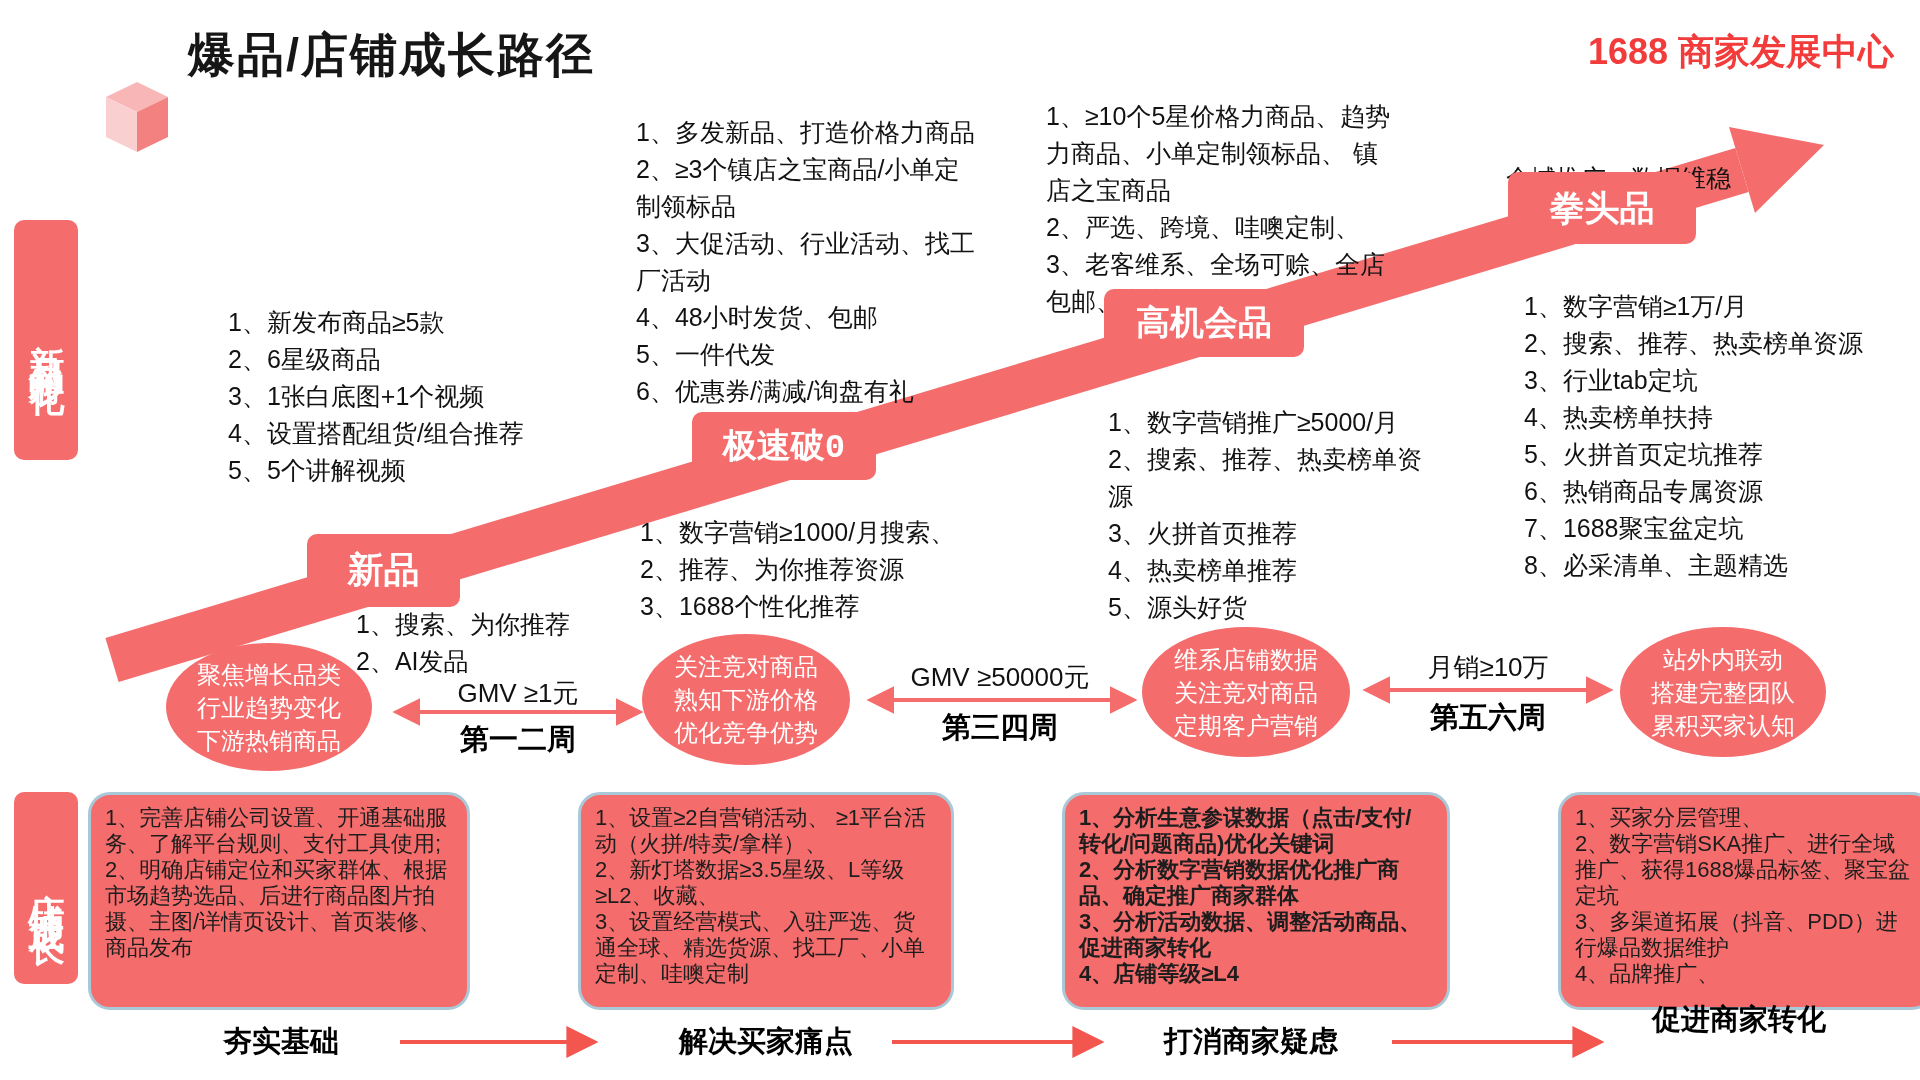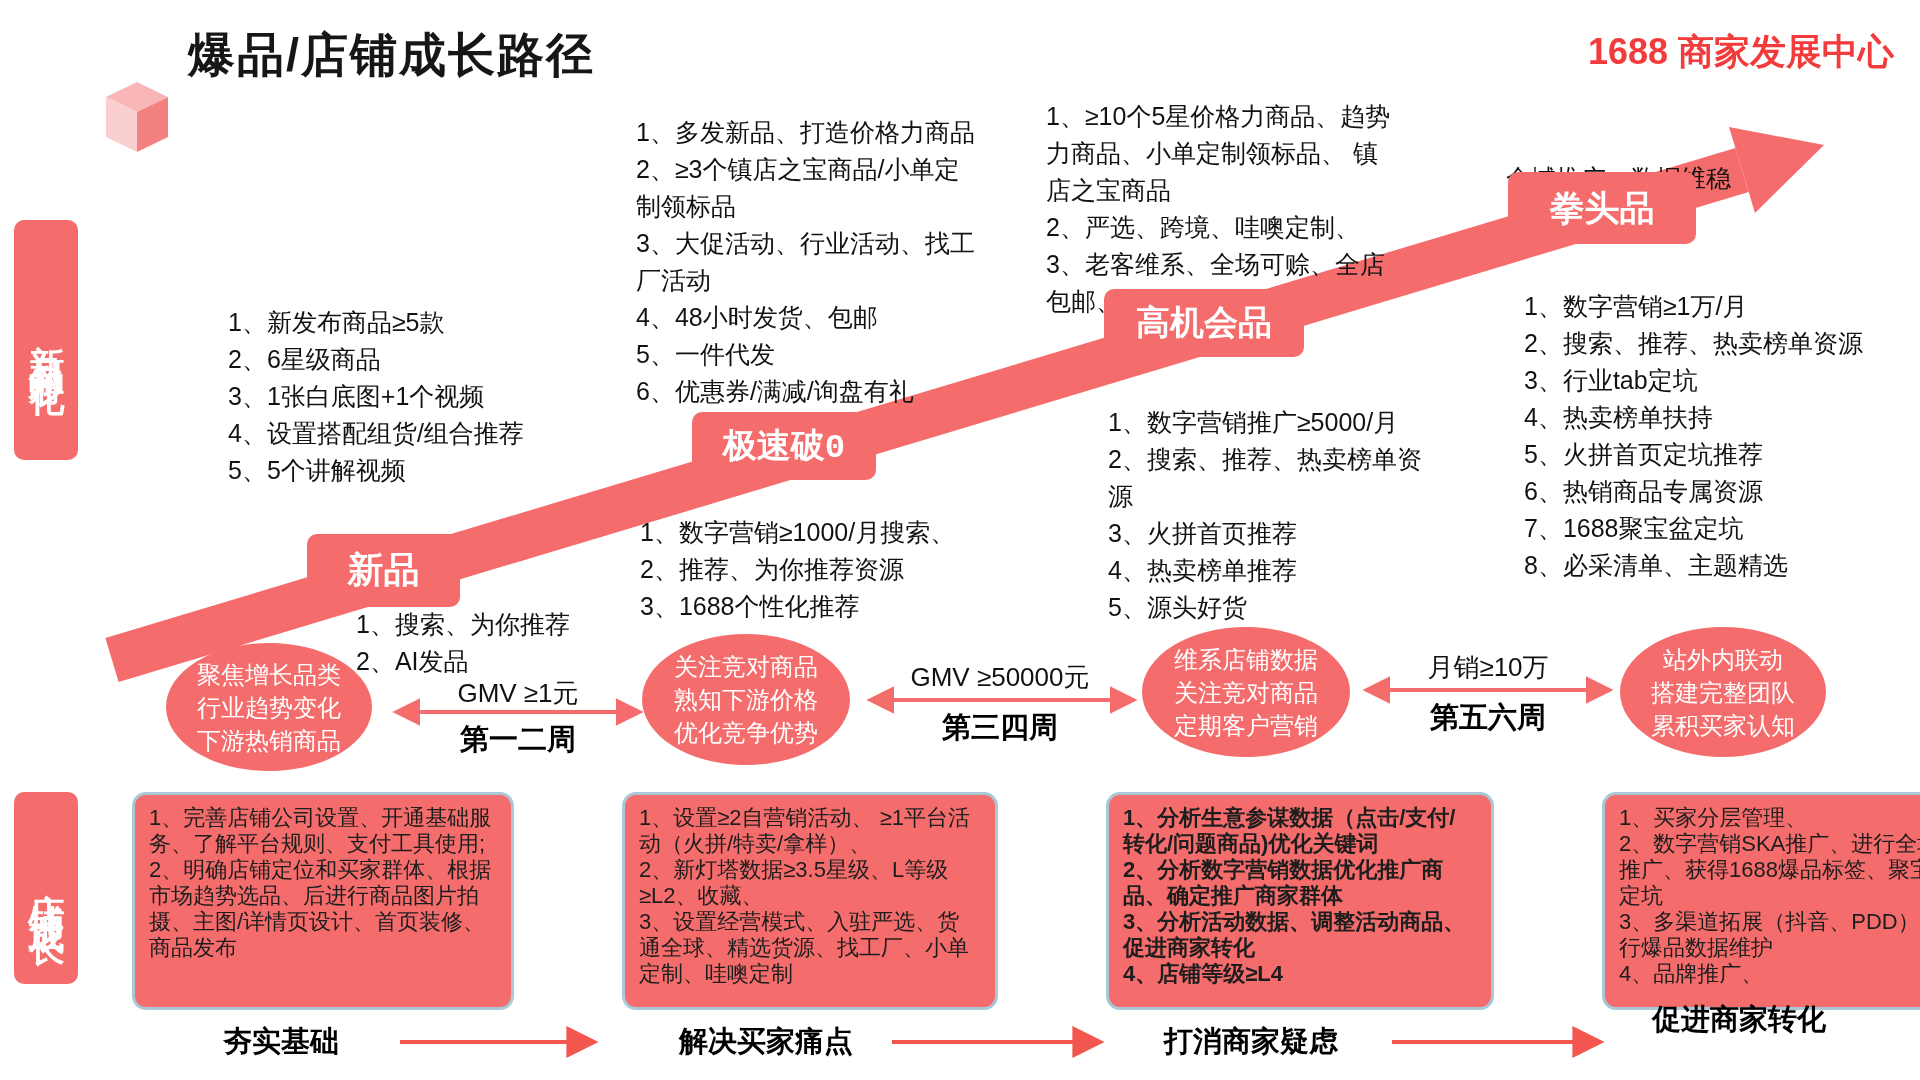--- a/index.html
+++ b/index.html
@@ -11,22 +11,22 @@
   .v-label{background:#F56C6C;color:#fff;border-radius:10px;writing-mode:vertical-rl;text-orientation:upright;
            display:flex;align-items:center;justify-content:center;font-size:36px;font-weight:bold;letter-spacing:12px;z-index:2;}
   .stage-label{background:#F56C6C;color:#fff;border-radius:10px;display:flex;align-items:center;justify-content:center;
            font-weight:bold;z-index:3;}
   .num-list{z-index:2;}
   .num-list .line{font-size:25px;line-height:37px;color:#121212;}
   .note{font-size:25px;color:#121212;z-index:2;}
   .ellipse{background:#F56C6C;border-radius:50%;color:#fff;display:flex;flex-direction:column;align-items:center;
            justify-content:center;text-align:center;z-index:2;}
   .ellipse .line{font-size:24px;line-height:33px;}
-  .growth-box{background:#F56C6C;border:3px solid #a9c9d9;border-radius:14px;padding:10px 14px;overflow:hidden;
-           color:#1d1d1d;z-index:2;margin-left:44px;}
+  .growth-box{background:#F56C6C;border:3px solid #a9c9d9;border-radius:22px;padding:10px 14px;overflow:hidden;
+           color:#1d1d1d;z-index:2;}
   .growth-box .line{font-size:22px;line-height:26px;}
   .conn-top{text-align:center;font-size:26px;color:#111;z-index:2;}
   .conn-week{text-align:center;font-size:29px;font-weight:bold;color:#000;z-index:2;}
   .step-label{font-size:29px;font-weight:bold;color:#000;z-index:2;white-space:nowrap;}
   #arrows{left:0;top:0;z-index:1;}
   #cube{left:106px;top:82px;z-index:2;}
 </style>
 </head>
 <body>
 

